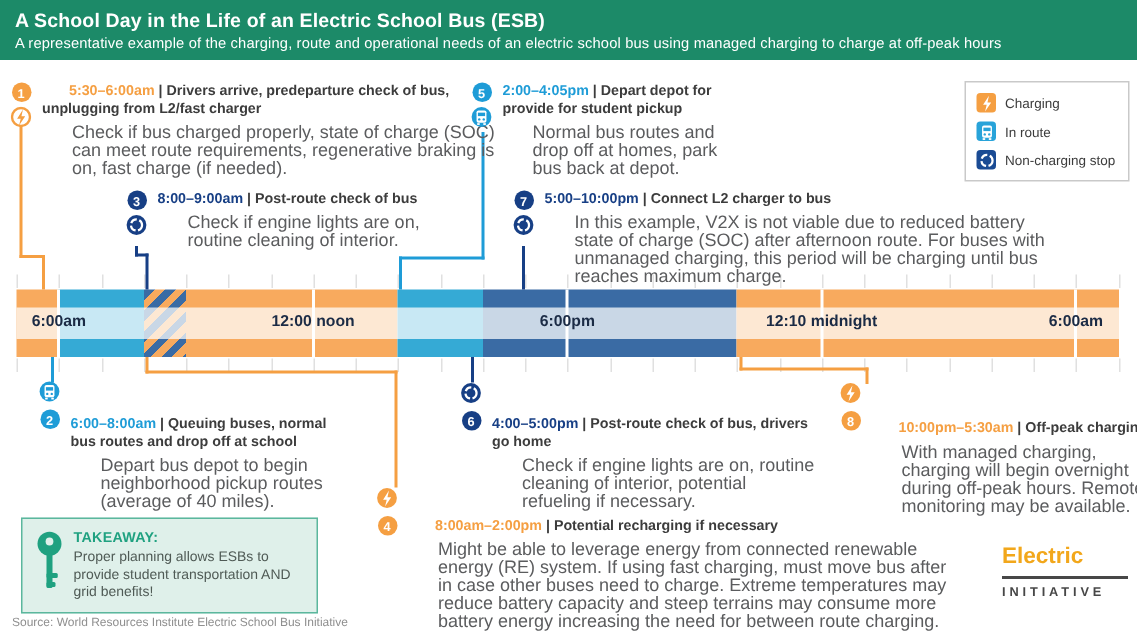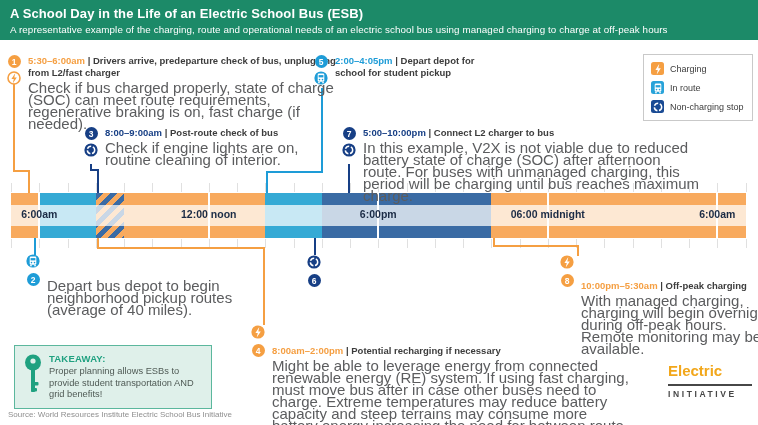--- a/index.html
+++ b/index.html
@@ -24,24 +24,24 @@
 
   
   .event{position:absolute;display:flex;align-items:flex-start;}
   .event .col{display:flex;flex-direction:column;align-items:center;width:14px;flex:0 0 14px;margin-right:7px;}
   .event.bottom .col{flex-direction:column-reverse;}
   .badge{width:13px;height:13px;border-radius:50%;color:#fff;font-size:8.5px;font-weight:bold;
          display:inline-flex;align-items:center;justify-content:center;}
   .evicon{width:14px;height:14px;display:inline-flex;align-items:center;justify-content:center;margin-top:3px;}
   .event.bottom .evicon{margin-top:0;margin-bottom:5px;}
   .a-orange .badge{background:#F59F42;} .a-blue .badge{background:#1E9CD7;} .a-navy .badge{background:#173F85;}
-  .a-orange .etime{color:#F59F42;} .a-blue .etime{color:#1E9CD7;} .a-navy .etime{color:#173F85;text-align:center;}
+  .a-orange .etime{color:#F59F42;margin-left:18px;} .a-blue .etime{color:#1E9CD7;} .a-navy .etime{color:#173F85;text-align:center;}
   .etitle{font-size:9.5px;font-weight:bold;color:#3C3C3C;line-height:12px;}
   .esep{color:#3C3C3C;}
-  .ebody{font-size:15px;color:#5B5C5E;line-height:12px;margin-top:3px;}
+  .ebody{font-size:12px;color:#5B5C5E;line-height:12px;margin-top:3px;margin-left:20px;}
   #ev1 .txt{width:312px;} #ev2 .txt{width:190px;} #ev3 .txt{width:200px;} #ev4 .txt{width:362px;}
   #ev5 .txt{width:165px;} #ev6 .txt{width:215px;} #ev7 .txt{width:340px;} #ev8 .txt{width:190px;}
   #ev1{left:7px;top:55px;} #ev3{left:84px;top:127px;} #ev5{left:314px;top:55px;} #ev7{left:342px;top:127px;}
   #ev2{left:26px;top:254px;} #ev6{left:307px;top:255px;} #ev4{left:251px;top:325px;} #ev8{left:560px;top:255px;}
   #ev2 .txt{padding-top:23px;} #ev6 .txt{padding-top:22px;} #ev4 .txt{padding-top:20px;} #ev8 .txt{padding-top:25px;}
 
   
   #bar{position:absolute;left:11px;top:193px;width:737px;height:45px;}
   .seg{position:absolute;top:0;height:45px;}
   .seg.charging{background:#F8AA5E;}
@@ -189,21 +189,21 @@
       </div>
     <div id="band"></div>
     <div id="marks">
         <div class="btick" style="left: 28.25px;"></div>
         <div class="blabel" style="left: 28.25px;">6:00am</div>
         <div class="btick" style="left: 197.75px;"></div>
         <div class="blabel" style="left: 197.75px;">12:00 noon</div>
         <div class="btick" style="left: 367.25px;"></div>
         <div class="blabel" style="left: 367.25px;">6:00pm</div>
         <div class="btick" style="left: 536.75px;"></div>
-        <div class="blabel" style="left: 536.75px;">06:00 midnight</div>
+        <div class="blabel" style="left: 536.75px;">12:10 midnight</div>
         <div class="btick" style="left: 706.25px;"></div>
         <div class="blabel" style="left: 706.25px;">6:00am</div>
       </div>
   </div>
 
   <div class="ln v orange" style="left:13px;top:84px;height:88px;"></div>
   <div class="ln h orange" style="left:13px;top:170px;width:17px;"></div>
   <div class="ln v orange" style="left:28px;top:170px;height:23px;"></div>
   <div class="ln v navy" style="left:90px;top:164px;height:7px;"></div>
   <div class="ln h navy" style="left:90px;top:169px;width:9px;"></div>
@@ -268,21 +268,22 @@
               <rect x="3.6" y="3.1" width="4.8" height="2.3" fill="#1E9CD7"></rect>
               <circle cx="4.5" cy="7.6" r="0.8" fill="#1E9CD7"></circle>
               <circle cx="7.5" cy="7.6" r="0.8" fill="#1E9CD7"></circle>
               <rect x="3.1" y="10.1" width="1.7" height="1.2" fill="#fff"></rect>
               <rect x="7.2" y="10.1" width="1.7" height="1.2" fill="#fff"></rect>
             </g>
           </svg>
         </span>
     </div>
     <div class="txt">
-      <div class="etitle"><span class="etime">2:00–4:05pm</span> <span class="esep">|</span> <span>Depart depot for school for student pickup</span></div>
+      <div class="etitle"><span class="etime">2:00–4:05pm</span> <span class="esep">|</span> <span>Depart depot for provide for student pickup</span></div>
+      <div class="ebody">Normal bus routes and drop off at homes, park bus back at depot.</div>
     </div>
   </div>
 
   <div class="event top a-navy" id="ev7">
     <div class="col">
       <span class="badge">7</span>
       <span class="evicon">
           <svg width="14" height="14" viewBox="0 0 14 14">
             <circle cx="7" cy="7" r="6.6" fill="#173F85"></circle>
             <g transform="translate(1,1)">
@@ -308,37 +309,40 @@
               <rect x="3.6" y="3.1" width="4.8" height="2.3" fill="#1E9CD7"></rect>
               <circle cx="4.5" cy="7.6" r="0.8" fill="#1E9CD7"></circle>
               <circle cx="7.5" cy="7.6" r="0.8" fill="#1E9CD7"></circle>
               <rect x="3.1" y="10.1" width="1.7" height="1.2" fill="#fff"></rect>
               <rect x="7.2" y="10.1" width="1.7" height="1.2" fill="#fff"></rect>
             </g>
           </svg>
         </span>
     </div>
     <div class="txt">
+      <div class="etitle"><span class="etime">6:00–8:00am</span> <span class="esep">|</span> <span>Queuing buses, normal bus routes and drop off at school</span></div>
       <div class="ebody">Depart bus depot to begin neighborhood pickup routes (average of 40 miles).</div>
     </div>
   </div>
 
   <div class="event bottom a-navy" id="ev6">
     <div class="col">
       <span class="badge">6</span>
       <span class="evicon">
           <svg width="14" height="14" viewBox="0 0 14 14">
             <circle cx="7" cy="7" r="6.6" fill="#173F85"></circle>
             <g transform="translate(1,1)">
               <circle cx="6" cy="6" r="3.7" fill="none" stroke="#fff" stroke-width="1.5" stroke-dasharray="4.6 1.7"></circle>
             </g>
           </svg>
         </span>
     </div>
     <div class="txt">
+      <div class="etitle"><span class="etime">4:00–5:00pm</span> <span class="esep">|</span> <span>Post-route check of bus, drivers go home</span></div>
+      <div class="ebody">Check if engine lights are on, routine cleaning of interior, potential refueling if necessary.</div>
     </div>
   </div>
 
   <div class="event bottom a-orange" id="ev4">
     <div class="col">
       <span class="badge">4</span>
       <span class="evicon">
           <svg width="14" height="14" viewBox="0 0 14 14">
             <circle cx="7" cy="7" r="6.6" fill="#F59F42"></circle>
             <g transform="translate(1,1.2)">

